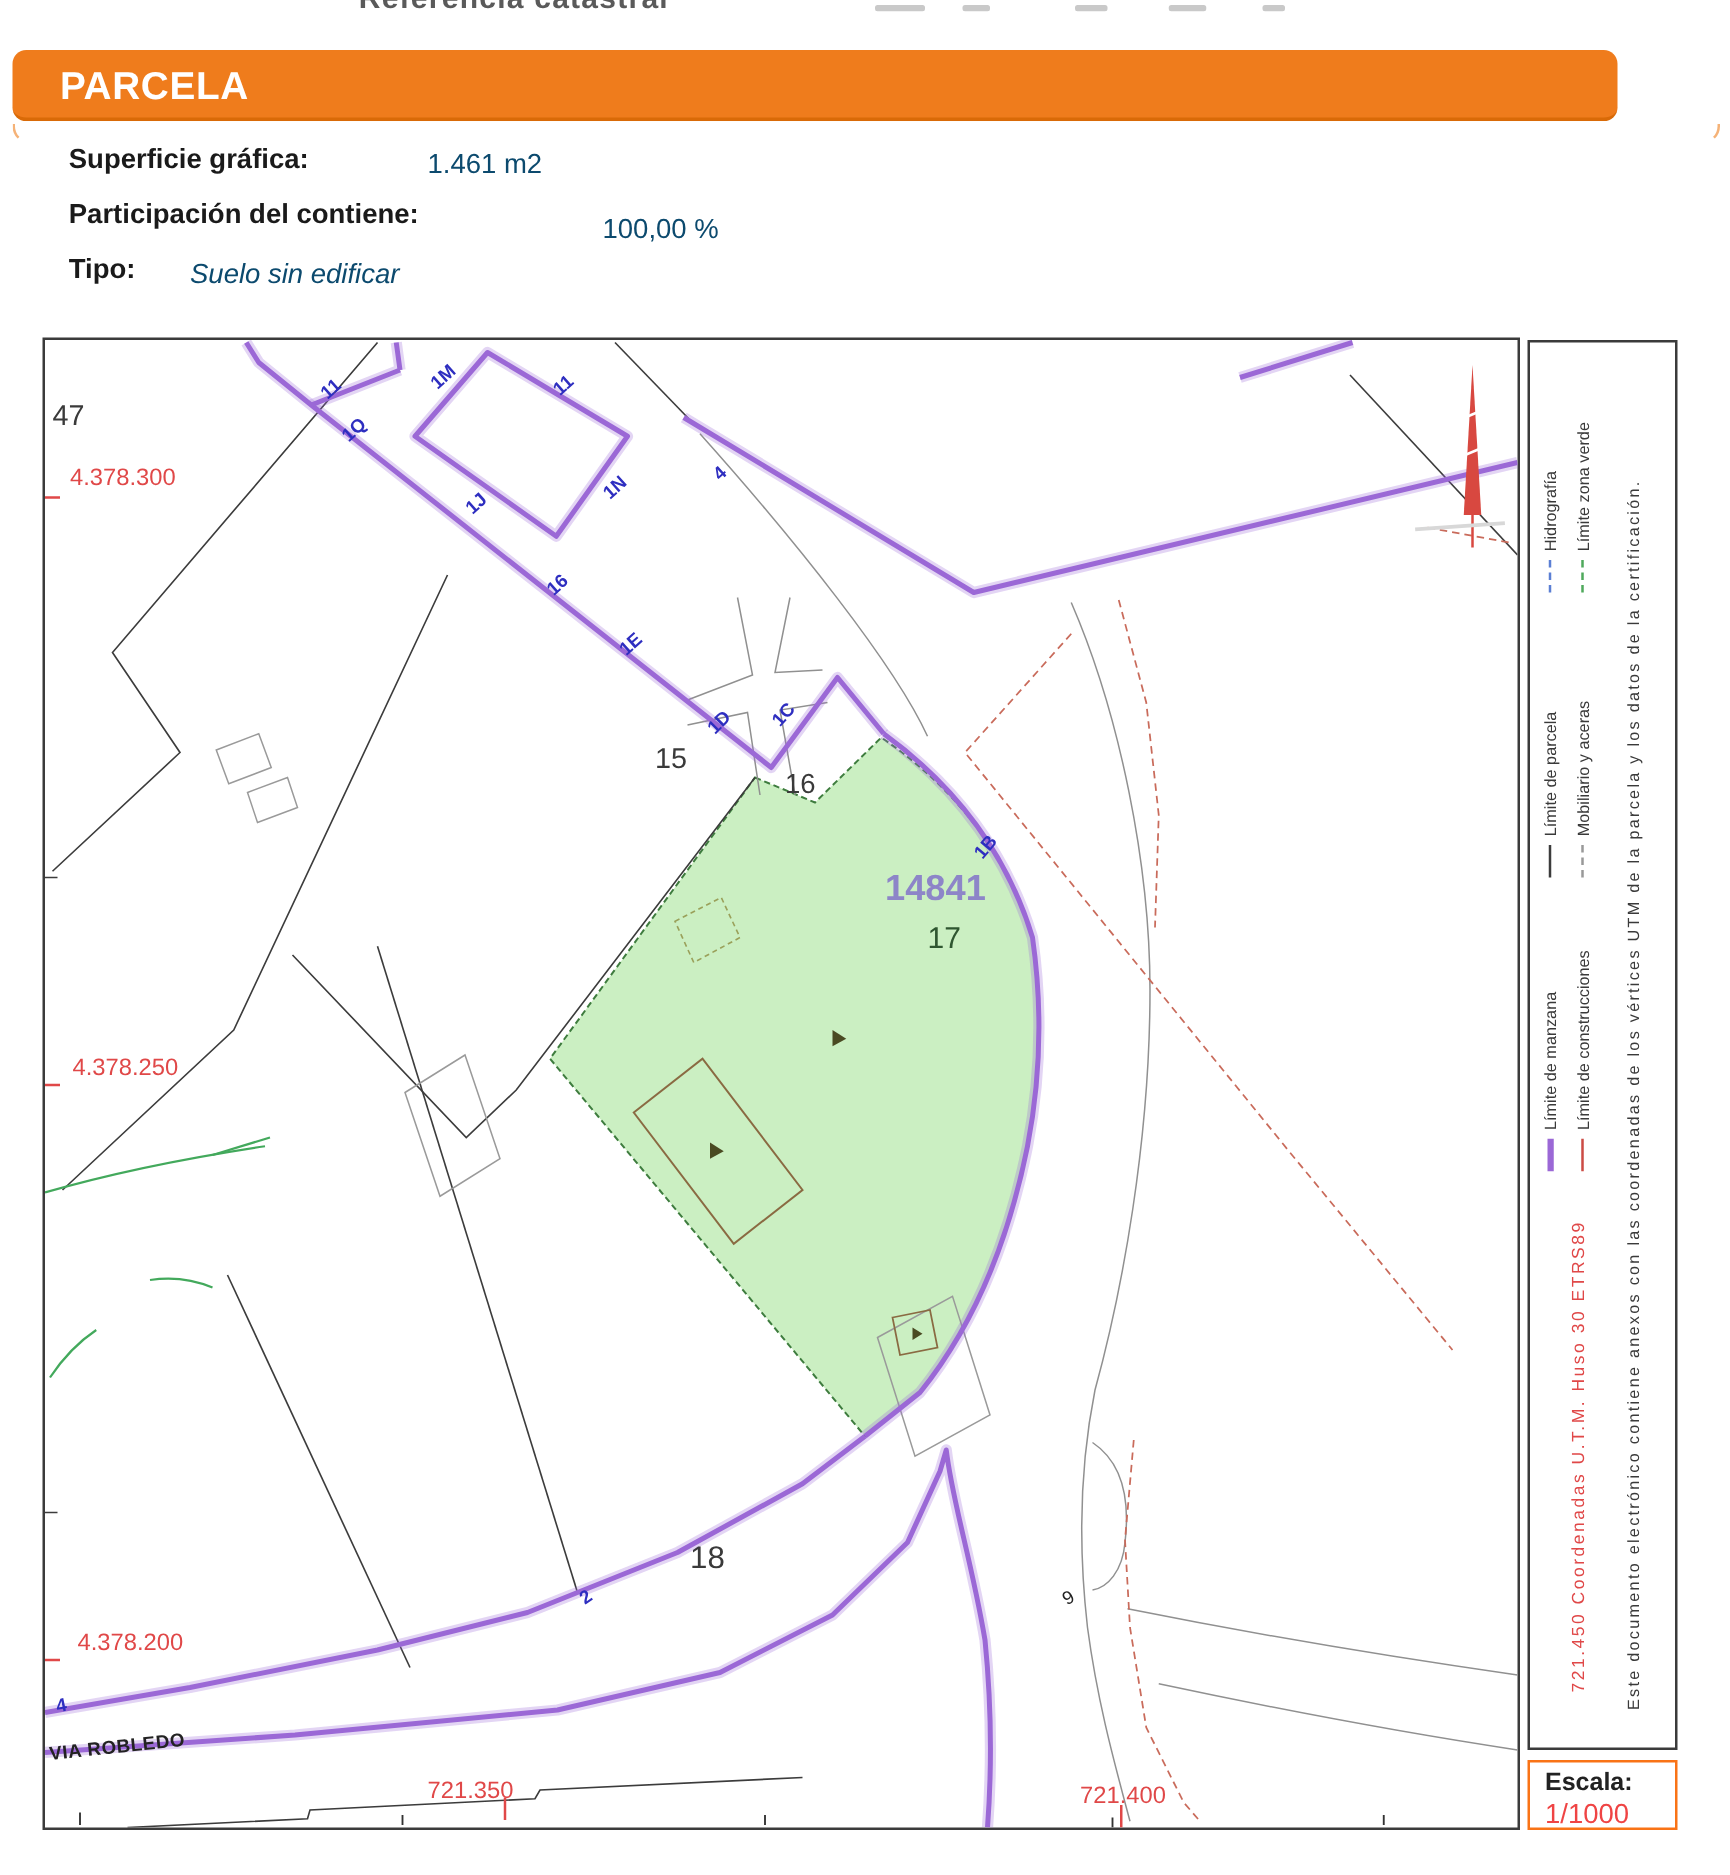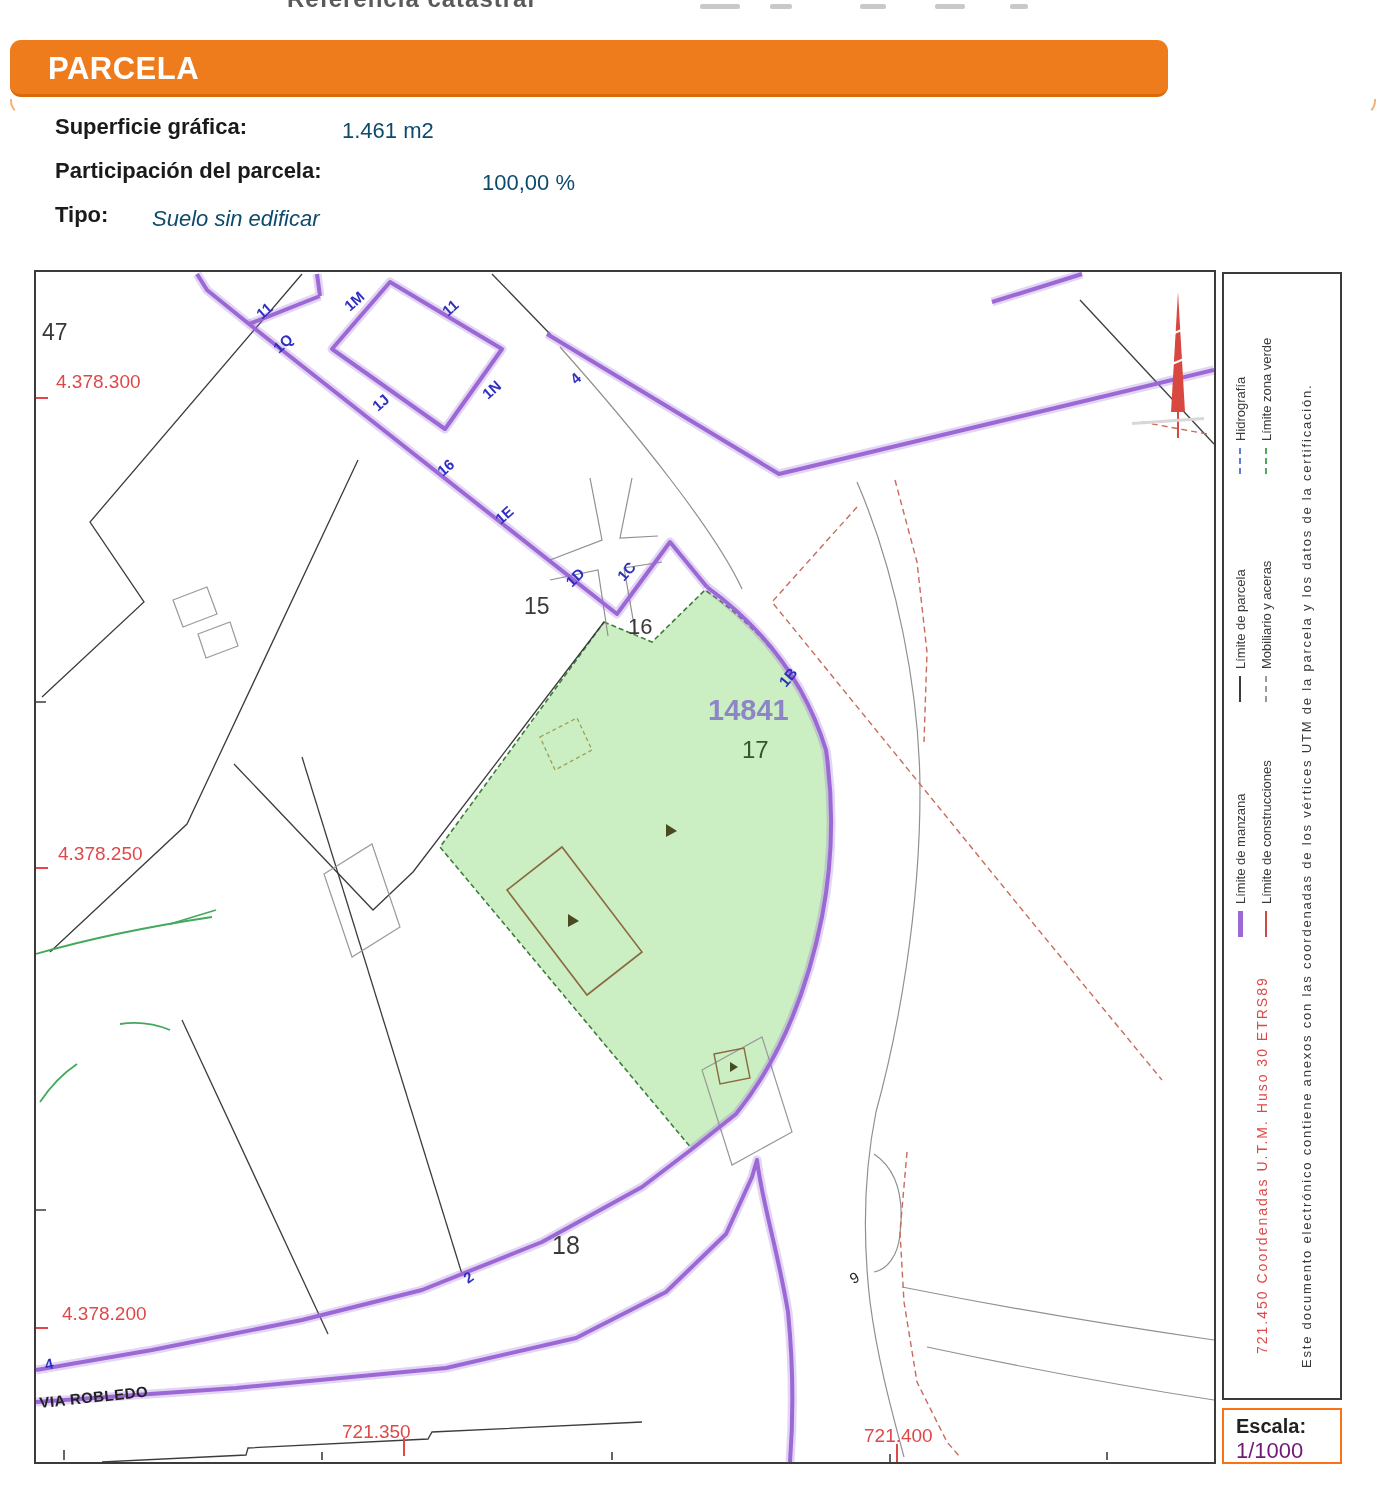--- a/index.html
+++ b/index.html
@@ -5,35 +5,35 @@
   html,body{margin:0;padding:0;background:#ffffff;}
   body{font-family:"Liberation Sans", sans-serif; width:1384px; height:1500px; position:relative; overflow:hidden;}
   .abs{position:absolute;}
 
   
   #top-clip{left:0;top:0;width:1384px;height:15px;overflow:hidden;}
   #top-clip .t{position:absolute;left:287px;top:-15px;font-size:24px;font-weight:bold;color:#5a5a5a;letter-spacing:1px;}
   .frag{position:absolute;top:4px;height:5px;background:#c9c9c9;border-radius:2px;}
 
   
-  #section-bar{left:10px;top:40px;width:1158px;height:57px;background:#EF7C1C;border-radius:11px;border-bottom:3px solid #d96a07;box-sizing:border-box;}
+  #section-bar{left:10px;top:40px;width:1284px;height:57px;background:#EF7C1C;border-radius:11px;border-bottom:3px solid #d96a07;box-sizing:border-box;}
   #section-bar .title{position:absolute;left:38px;top:11px;font-size:31px;font-weight:bold;color:#ffffff;letter-spacing:0.5px;}
   #section-tail{left:10px;top:99px;width:1366px;height:16px;border-left:2px solid #f5b277;border-right:2px solid #f5b277;border-bottom:2px solid rgba(255,255,255,0);border-bottom-left-radius:14px;border-bottom-right-radius:14px;box-sizing:border-box;}
 
   .field-label{font-size:22px;font-weight:bold;color:#1a1a1a;}
   .field-value{font-size:22px;color:#0c4a6e;}
 
   
   #map-frame{left:34px;top:270px;width:1178px;height:1190px;border:2px solid #3b3b3b;box-sizing:content-box;background:#fff;}
 
   
   #legend-box{left:1222px;top:272px;width:120px;height:1128px;border:2px solid #3b3b3b;box-sizing:border-box;background:#fff;}
   #escala-box{left:1222px;top:1408px;width:120px;height:56px;border:2px solid #f97316;box-sizing:border-box;background:#fff;}
   #escala-box .el{margin:5px 0 0 12px;font-size:20px;font-weight:bold;color:#222;}
-  #escala-box .ev{margin:0 0 0 12px;font-size:22px;color:#701a75;}
+  #escala-box .ev{margin:0 0 0 12px;font-size:22px;color:#ef4444;}
 
   .rot{position:absolute;transform:rotate(-90deg);transform-origin:0 0;white-space:nowrap;display:flex;align-items:center;gap:7px;height:16px;}
   .rot .lab{font-size:13px;color:#3a3a3a;}
   .sw{display:inline-block;width:26px;}
   .sw-manzana{height:5px;background:#9B68D6;}
   .sw-parcela{height:2px;background:#3C3C3C;}
   .sw-hidro{height:0;border-top:2px dashed #5B7FD4;}
   .sw-constr{height:2px;background:#CC4B44;}
   .sw-mobil{height:0;border-top:2px dashed #999999;}
   .sw-verde{height:0;border-top:2px dashed #4FA95C;}
@@ -52,21 +52,21 @@
   <span class="frag" style="left:1010px;width:18px;"></span>
 </div>
 
 <div id="section-bar" class="abs">
   <span class="title">PARCELA</span>
 </div>
 <div id="section-tail" class="abs"></div>
 
 <div class="abs field-label" style="left:55px;top:114px;">Superficie gráfica:</div>
 <div class="abs field-value" style="left:342px;top:118px;">1.461 m2</div>
-<div class="abs field-label" style="left:55px;top:158px;">Participación del parcela:</div>
+<div class="abs field-label" style="left:55px;top:158px;">Participación del contiene:</div>
 <div class="abs field-value" style="left:482px;top:170px;">100,00 %</div>
 <div class="abs field-label" style="left:55px;top:202px;">Tipo:</div>
 <div class="abs field-value" style="left:152px;top:206px;font-style:italic;">Suelo sin edificar</div>
 
 <div id="map-frame" class="abs">
 <svg width="1178" height="1190" viewBox="0 0 1178 1190" xmlns="http://www.w3.org/2000/svg">
 
   <path d="M568,350 L616,370 L669,318 Q760,380 790,478 Q802,562 786,645 Q762,765 700,842 L656,877 L404,575 Z" fill="#CBEFC2" stroke="#3E7C3E" stroke-width="1.6" stroke-dasharray="5 3"></path>
 
   <g stroke="#909090" stroke-width="1.2" fill="none">

